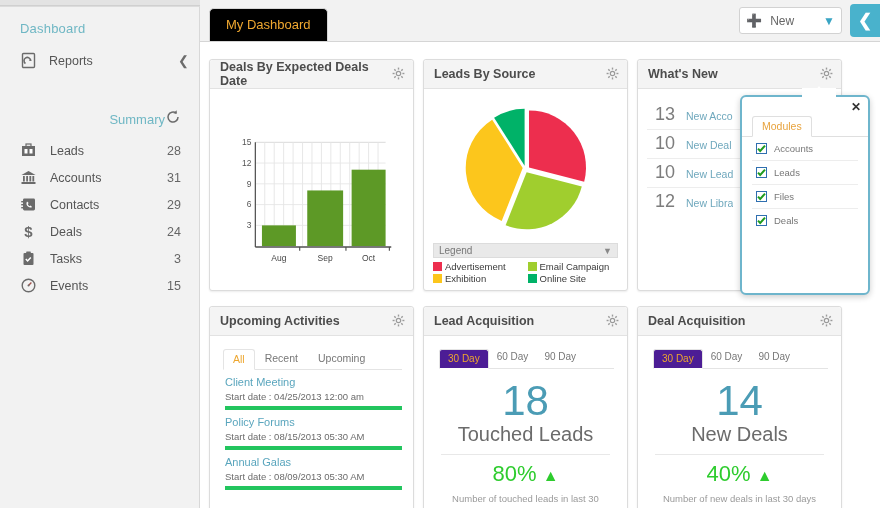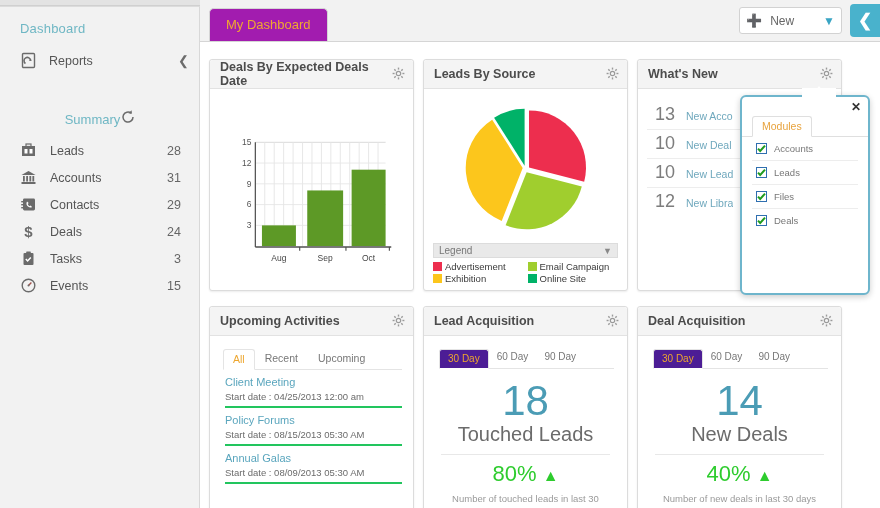--- a/index.html
+++ b/index.html
@@ -26,21 +26,21 @@
   .sb-nav-row {
     display:flex; align-items:center; gap:12px;
     padding: 6px 12px 6px 20px; position:relative;
     font-size: 12.5px; color: #555;
   }
   .sb-collapse {
     position:absolute; right:10px; top:8px;
     color:#6c6c6c; font-size: 13px; line-height:1; cursor:pointer;
   }
   .sb-section {
-    display:flex; align-items:center; justify-content:center;
+    display:flex; align-items:center; justify-content:flex-end;
     padding: 34px 18px 8px 20px;
   }
   .sb-section-title { font-size: 13px; color:#6fb7c4; }
   .refresh-ic { color:#6b6b6b; }
   .sb-item {
     display:flex; align-items:center;
     padding: 5px 18px 5px 20px;
     font-size: 12.5px; color:#555;
   }
   .sb-item .lbl { flex:1; margin-left: 13px; color:#555; }
@@ -51,21 +51,21 @@
             padding: 44px 18px 0 22px; font-size:12.5px; color:#555; }
 
   
   .topbar { position:absolute; left:200px; top:0; right:0; height:42px;
             background:#f2f2f2; border-bottom:1px solid #d5d5d5; }
   .topstrip { position:absolute; left:0; top:0; width:880px; height:6px;
               background:#e3e3e3; border-bottom:1px solid #d0d0d0;}
   .tab-dash {
     position:absolute; left:209px; top:8px;
     padding: 8px 16px 9px 16px;
-    background:#a21caf;
+    background:#000000;
     border:1px solid #d5d5d5; border-bottom:none;
     border-radius: 5px 5px 0 0;
     font-size: 13px; color:#f0a830;
   }
   .new-btn {
     position:absolute; right:38px; top:7px; width:103px; height:27px;
     background:#fff; border:1px solid #d2d2d2; border-radius:3px;
     display:flex; align-items:center; padding: 0 6px;
     font-size:12px; color:#666;
   }
@@ -180,21 +180,21 @@
   .mini-tab { padding: 3px 9px 4px 9px; font-size:10.5px; color:#777;
               border:1px solid transparent; }
   .mini-tab.active {
     color:#eda62f; background:#fff;
     border:1px solid #e4e4e4; border-bottom:1px solid #fff;
     border-radius:3px 3px 0 0; position:relative; top:1px;
   }
   .act-item { padding: 6px 2px 0 6px; }
   .act-title { font-size:11px; color:#59a5bd; }
   .act-sub { font-size:9.5px; color:#6b6b6b; padding: 3px 0 4px 0;
-             border-bottom:2px solid #22c55e; }
+             border-bottom:4px solid #22c55e; }
 
   
   .acq-tabs { display:flex; border-bottom:1px solid #e4e4e4;
               margin: 4px 4px 0 6px; }
   .acq-tab { padding: 3px 8px 4px 8px; font-size:10px; color:#777; }
   .acq-tab.active {
     color:#eda62f; background:#4c1d95;
     border:1px solid #e4e4e4; border-bottom:1px solid #fff;
     border-radius:3px 3px 0 0; position:relative; top:1px;
   }

